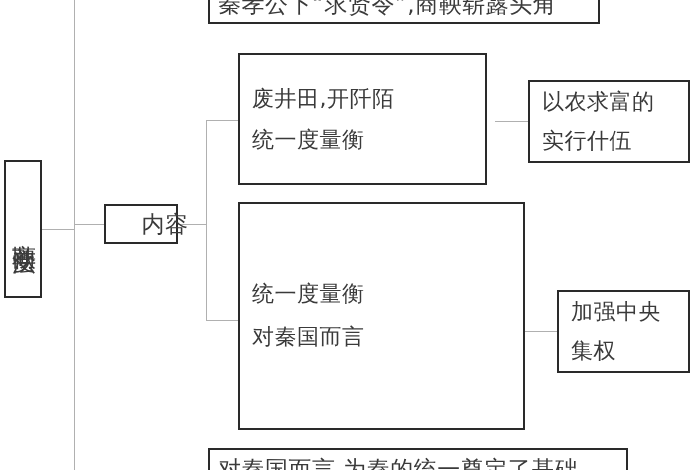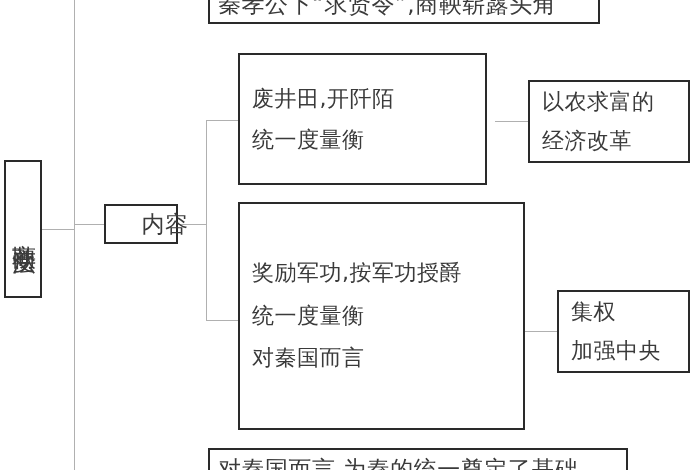--- a/index.html
+++ b/index.html
@@ -168,31 +168,30 @@
     <span class="line">秦孝公下“求贤令”,商鞅崭露头角</span>
   </div>
 
   <div class="node" id="node-econ">
     <span class="line">废井田,开阡陌</span>
     <span class="line">统一度量衡</span>
   </div>
 
   <div class="node" id="node-econ-result">
     <span class="line">以农求富的</span>
-    <span class="line">经济改革</span>
+    <span class="line">实行什伍</span>
   </div>
 
   <div class="node" id="node-pol">
-    <span class="line">奖励军功,按军功授爵</span>
     <span class="line">统一度量衡</span>
     <span class="line">对秦国而言</span>
   </div>
 
   <div class="node" id="node-pol-result">
+    <span class="line">加强中央</span>
     <span class="line">集权</span>
-    <span class="line">加强中央</span>
   </div>
 
   <div class="node" id="node-bottom">
     <span class="line">对秦国而言,为秦的统一奠定了基础</span>
   </div>
 
 </div>
 
 </body></html>

